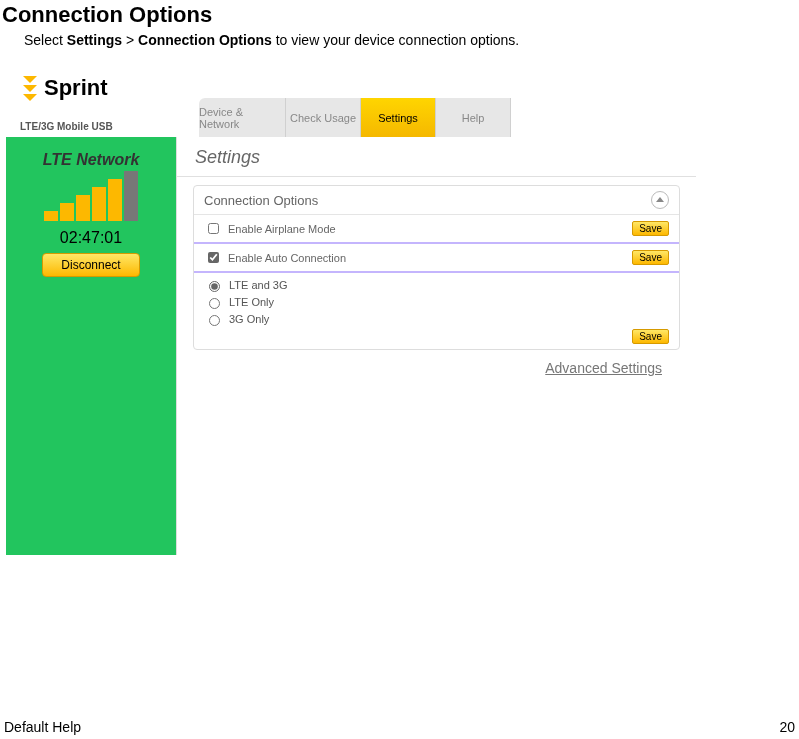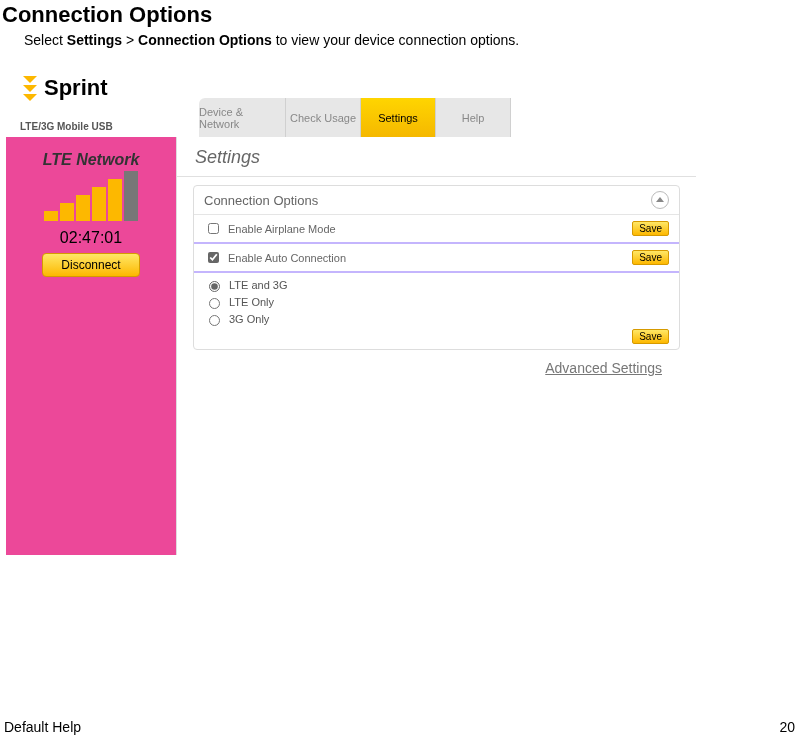--- a/index.html
+++ b/index.html
@@ -106,21 +106,21 @@
   .tab.w1{width:86px;padding:0;}
   .tab.w2{width:74px;padding:0;}
   .tab.active{
     background: linear-gradient(#ffd500,#f5b800);
     color:#000;
   }
 
   
   .leftpanel {
     position:absolute; left:0; top:75px; width:170px; bottom:0;
-    background:#ec4899;
+    background:#22c55e;
   }
   .network-label{
     text-align:center; font-style:italic; font-weight:bold; font-size:16px;
     margin-top:14px; color:#333;
   }
   .signal {
     display:flex; align-items:flex-end; justify-content:center;
     margin-top:6px; gap:2px;
     height:46px;
   }

